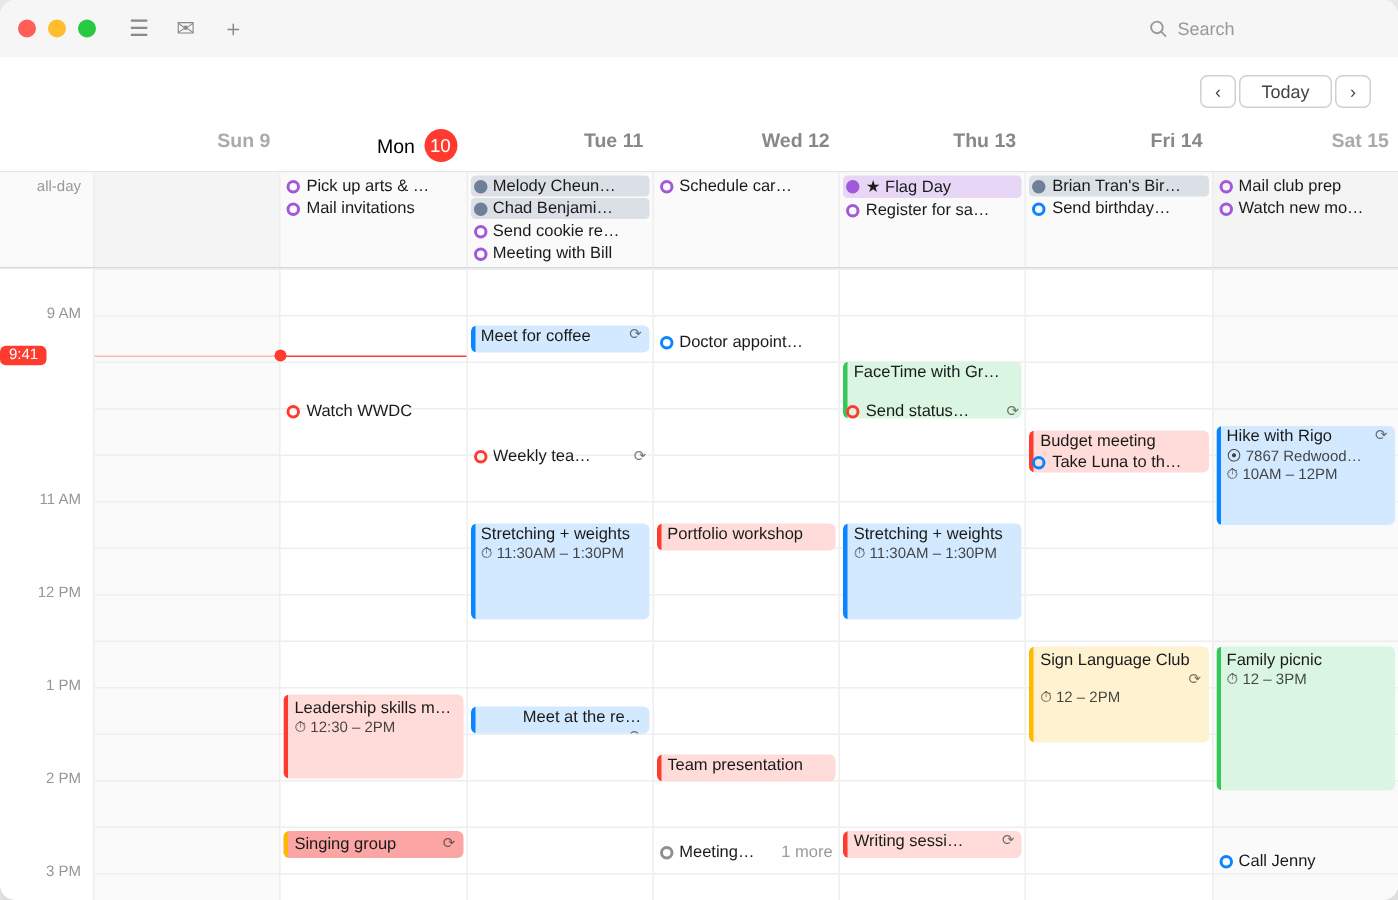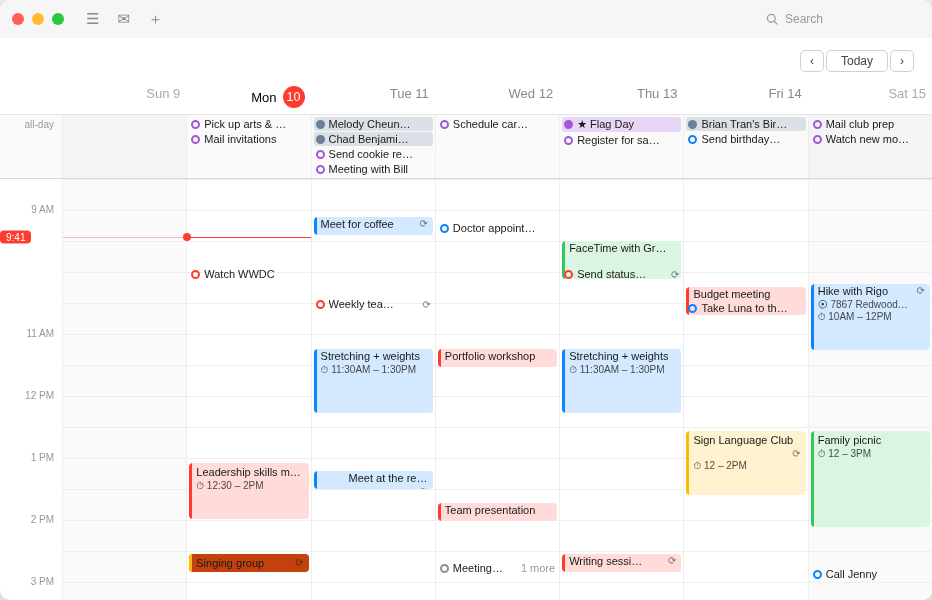--- a/index.html
+++ b/index.html
@@ -17,21 +17,21 @@
 .search { margin-left:auto; display:flex; align-items:center; gap:6px; background:transparent; width:160px; padding:3px 6px; color:#999; border-radius:5px;}
 .search svg{width:13px;height:13px;fill:#999}
 .header2 { display:flex; align-items:center; padding:12px 18px 6px; }
 .title { font-size:28px; font-weight:600; }
 .title .yr{font-weight:300; color:#555;}
 .nav { margin-left:auto; display:flex; gap:2px; align-items:center;}
 .nav button{border:1px solid #d0d0d0; background:#fff; border-radius:5px; height:22px; font-size:12px; color:#444; cursor:pointer; display:flex; align-items:center; justify-content:center;}
 .nav .arrow{width:24px;}
 .nav .today{padding:0 14px;}
 .dayheads { display:grid; grid-template-columns:62px repeat(7,1fr); border-bottom:1px solid #e4e4e4; }
-.dayheads div{padding:8px 6px 6px; text-align:right; font-size:13px; color:#888; font-weight:400;}
+.dayheads div{padding:8px 6px 6px; text-align:right; font-size:13px; color:#888; font-weight:700;}
 .dayheads .today-col{color:#000; font-weight:400; display:flex; align-items:center; justify-content:flex-end; gap:6px;}
 .today-pill{background:#ff3b30; color:#fff; border-radius:50%; width:22px; height:22px; display:inline-flex; align-items:center; justify-content:center; font-size:12.5px; font-weight:500;}
 .dayheads .wknd{color:#aaa;}
 .allday-row { display:grid; grid-template-columns:62px repeat(7,1fr); background:#fafafa; border-bottom:1px solid #d8d8d8; min-height:40px;}
 .allday-label{font-size:10px; color:#999; padding:4px 8px; text-align:right;}
 .allday-cell{border-left:1px solid #eee; padding:2px 2px; display:flex; flex-direction:column; gap:1px;}
 .allday-cell.wknd{background:#f4f4f4;}
 .chip{display:flex; align-items:center; gap:4px; font-size:11px; padding:1px 2px; border-radius:3px; white-space:nowrap; overflow:hidden; text-overflow:ellipsis;}
 .chip .bullet{width:9px; height:9px; border-radius:50%; border:2px solid; flex-shrink:0;}
 .chip.filled .bullet{border:none;}
@@ -221,21 +221,21 @@
           <div class="hour-line" style="top: 403px;"></div>
           <div class="pill-ev" style="top: 88px;">
             <span class="ring" style="border-color:#ff3b30"></span>
             <span style="overflow:hidden;text-overflow:ellipsis;white-space:nowrap;flex:1">Watch WWDC</span>
           </div>
           <div class="event" style="top: 264px; height: 56px; background: rgb(255, 220, 218);">
             <div class="bar" style="background:#ff3b30"></div>
             <div class="et">Leadership skills meeting</div>
             <div class="sub">⏱ 12:30 – 2PM</div>
           </div>
-          <div class="event" style="top: 355px; height: 18px; background: #c2410c;">
+          <div class="event" style="top: 355px; height: 18px; background: #fca5a5;">
             <div class="bar" style="background:#ffb900"></div>
             <div class="et">Singing group<span class="repeat">⟳</span></div>
           </div>
           <div class="event" style="top: 408px; height: 60px; background: rgb(255, 242, 209);">
             <div class="bar" style="background:#ffb900"></div>
           </div>
           <div class="now-line" style="top: 58px;">
             <div class="now-dot"></div>
           </div>
         </div>

